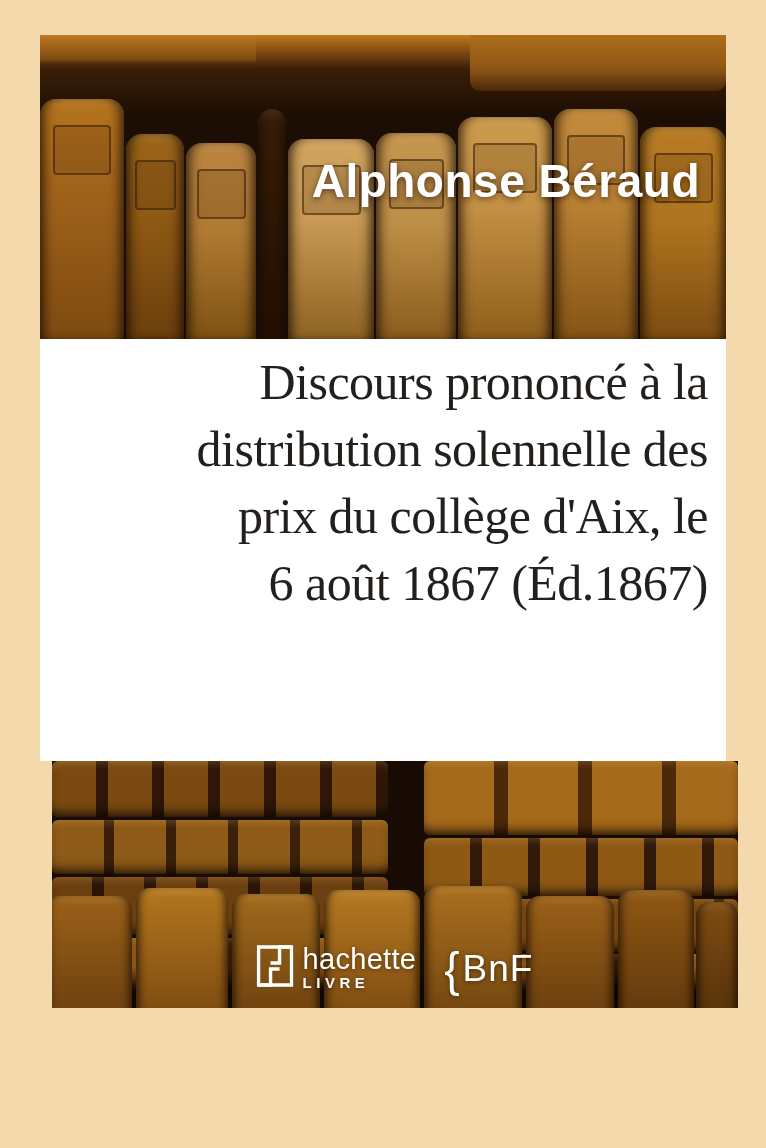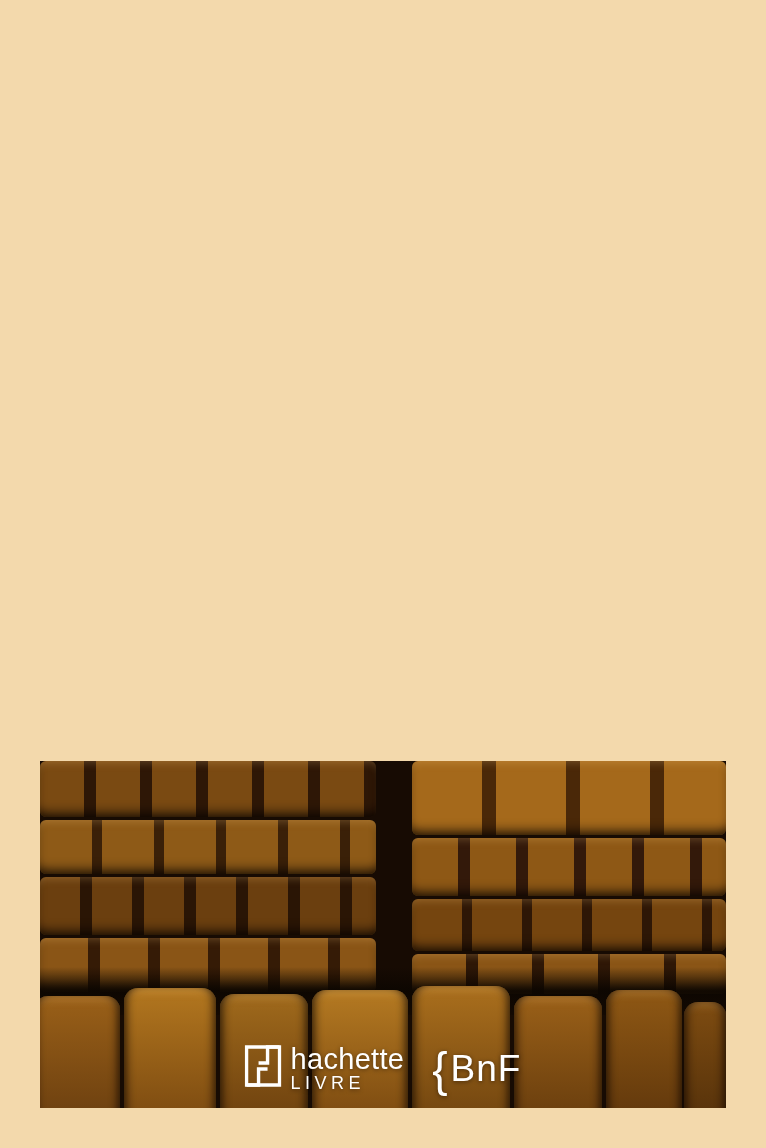--- a/index.html
+++ b/index.html
@@ -10,22 +10,23 @@
     overflow:hidden;
     font-family:"Liberation Sans",sans-serif;
   }
   
   .photo{position:absolute;left:40px;width:686px;overflow:hidden;}
   .photo-top{
     top:35px;height:304px;
     background:linear-gradient(180deg,#C1791F 0px,#8A5212 14px,#3A1E08 34px,#1C0E04 80px,#170B03 100%);
   }
   .photo-bottom{
-    top:761px;height:347px;
+    top:761px;height:247px;
     background:#170B03;
+    margin-left:12px;
   }
   
   .strip{position:absolute;top:0;}
   .strip-left{left:0;width:216px;height:30px;background:linear-gradient(180deg,#BE7A20,#7E4A10 80%,#40220A);}
   .strip-right{right:0;width:256px;height:56px;border-radius:0 0 10px 10px;
     background:linear-gradient(180deg,#AD6F1D 0%,#8E5614 60%,#4A2808 100%);}
   
   .book{
     position:absolute;bottom:0;border-radius:16px 16px 0 0;
     box-shadow:inset 9px 0 12px -6px rgba(18,8,0,.85), inset -9px 0 12px -6px rgba(18,8,0,.85), inset 0 10px 10px -6px rgba(255,210,140,.25);
@@ -95,32 +96,54 @@
   .v8{left:644px;width:42px;height:112px;background:linear-gradient(180deg,#7E4C11,#58330B);}
   
   .logos{
     position:absolute;left:50%;bottom:16px;transform:translateX(-50%);
     display:flex;align-items:center;gap:28px;z-index:6;color:#fff;
     text-shadow:0 1px 4px rgba(15,7,0,.5);
   }
   .hachette{display:flex;align-items:flex-start;gap:9px;}
   .htext{display:flex;flex-direction:column;}
   .hword{font-size:29px;line-height:29px;font-weight:400;letter-spacing:0.3px;}
-  .livre{font-size:18px;line-height:18px;font-weight:400;letter-spacing:4.5px;}
+  .livre{font-size:15px;line-height:18px;font-weight:700;letter-spacing:4.5px;}
   .bnf{display:flex;align-items:center;gap:3px;}
   .brace{font-size:46px;line-height:40px;font-weight:300;transform:scaleY(1.05);}
   .bnfword{font-size:37px;line-height:40px;font-weight:normal;letter-spacing:1px;}
 </style>
 </head>
 <body>
 
 <div class="stage">
   <div class="cover">
 
+    <div class="photo photo-top">
+      <div class="strip strip-left"></div>
+      <div class="strip strip-right"></div>
+      <div class="book b1"></div>
+      <div class="book b2"></div>
+      <div class="book b3"></div>
+      <div class="book b4"></div>
+      <div class="book b5"></div>
+      <div class="book b6"></div>
+      <div class="book b7"></div>
+      <div class="book b8"></div>
+      <div class="book b9"></div>
+      <div class="author">Alphonse Béraud</div>
+    </div>
 
+    <div class="title-band">
+      <div class="title">
+        <div class="title-line">Discours prononcé à la</div>
+        <div class="title-line">distribution solennelle des</div>
+        <div class="title-line">prix du collège d'Aix, le</div>
+        <div class="title-line">6 août 1867 (Éd.1867)</div>
+      </div>
+    </div>
 
     <div class="photo photo-bottom">
       <div class="pile pile-left">
         <div class="layer pl1"></div>
         <div class="layer pl2"></div>
         <div class="layer pl3"></div>
         <div class="layer pl4"></div>
       </div>
       <div class="pile pile-right">
         <div class="layer pr1"></div>

